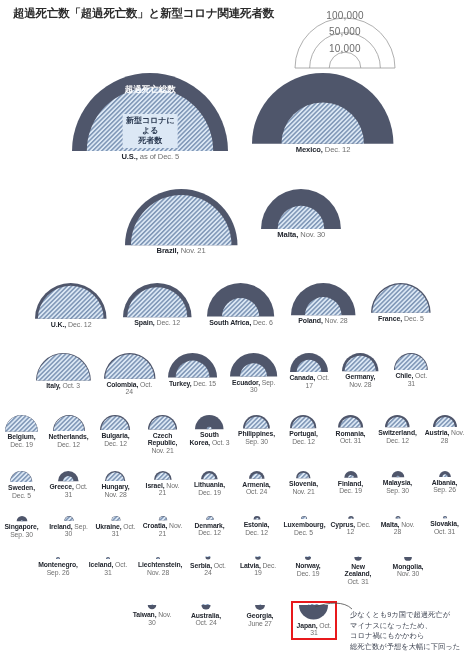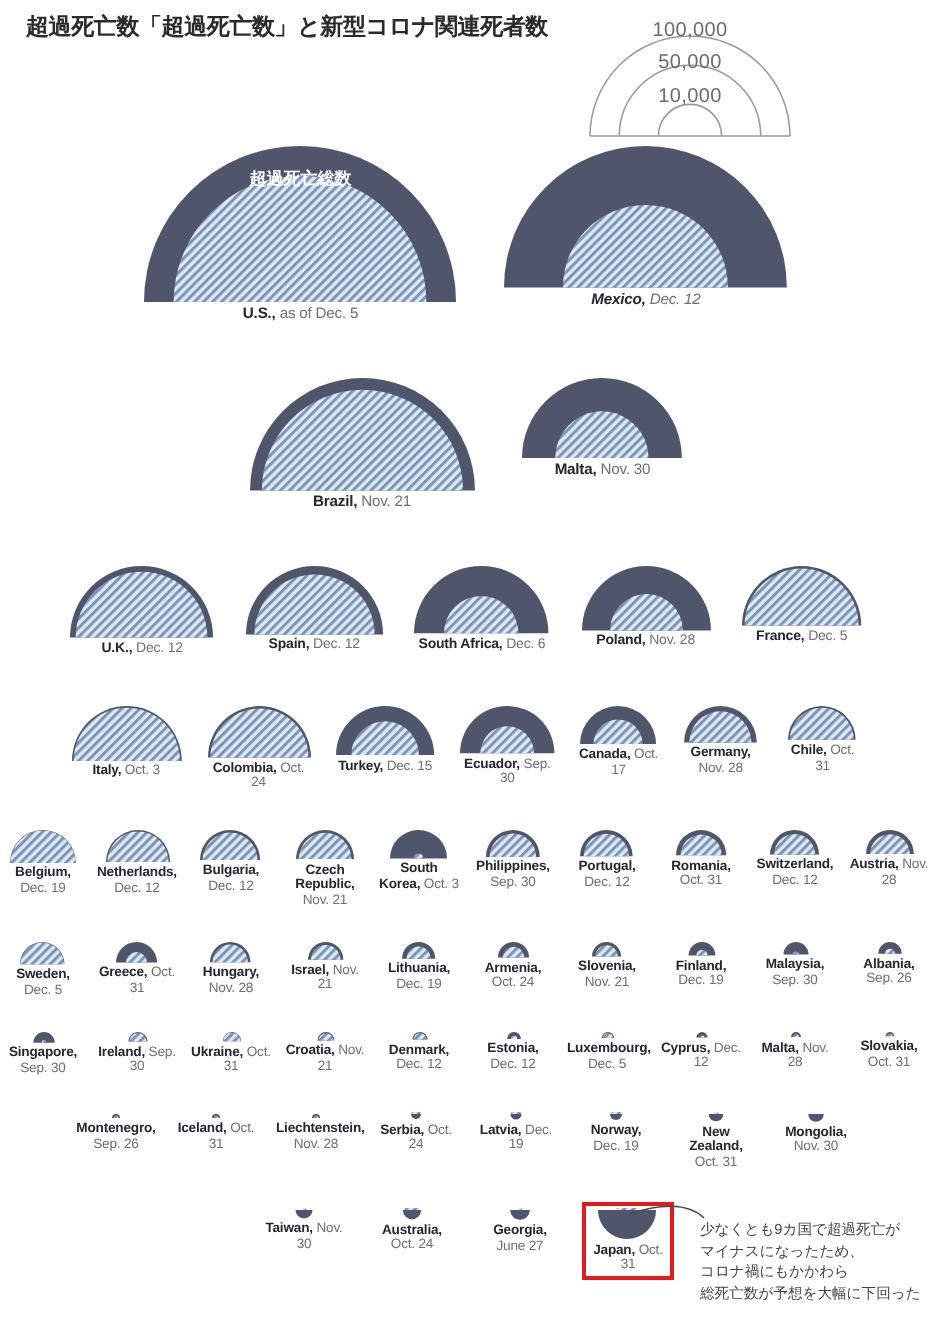--- a/index.html
+++ b/index.html
@@ -75,37 +75,38 @@
             <defs>
               <pattern id="h0-US" width="3.2" height="3.2" patternUnits="userSpaceOnUse" patternTransform="rotate(45)">
                 <rect width="3.2" height="3.2" fill="#dce8f5"></rect>
                 <rect width="1.5" height="3.2" fill="#7d95b5"></rect>
               </pattern>
             </defs>
             <path d="M 1 79 A 78 78 0 0 1 157 79 Z" fill="#4f566b"></path>
             <path d="M 15.827675567085343 79 A 63.17232443291466 63.17232443291466 0 0 1 142.17232443291465 79 Z" fill="url(#h0-US)"></path>
           </svg>
           <div class="inlbl total" style="left: 0px; right: 0px; top: 12px;">超過死亡総数</div>
+          <div class="inlbl covid" style="left: 50%; transform: translateX(-50%); top: 42px;">新型コロナに<br>よる<br>死者数</div>
         </div>
         <div class="lbl" style="font-size: 7.6px;"><span class="nm">U.S.,</span><span> as of Dec. 5</span></div>
       </div>
       <div class="cell">
         <div class="arcwrap">
           <svg width="143.41743559090907" height="72.70871779545453" viewBox="0 0 143.41743559090907 72.70871779545453">
             <defs>
               <pattern id="h0-Mexico" width="3.2" height="3.2" patternUnits="userSpaceOnUse" patternTransform="rotate(45)">
                 <rect width="3.2" height="3.2" fill="#dce8f5"></rect>
                 <rect width="1.5" height="3.2" fill="#7d95b5"></rect>
               </pattern>
             </defs>
             <path d="M 1 71.70871779545453 A 70.70871779545453 70.70871779545453 0 0 1 142.41743559090907 71.70871779545453 Z" fill="#4f566b"></path>
             <path d="M 30.45689515345326 71.70871779545453 A 41.25182264200127 41.25182264200127 0 0 1 112.9605404374558 71.70871779545453 Z" fill="url(#h0-Mexico)"></path>
           </svg>
         </div>
-        <div class="lbl" style="font-size: 7.6px; font-style: italic;"><span class="nm">Mexico,</span><span> Dec. 12</span></div>
+        <div class="lbl" style="font-size: 7.6px;"><span class="nm">Mexico,</span><span> Dec. 12</span></div>
       </div>
     </div>
     <div class="row" style="top: 188px; gap: 22px;">
       <div class="cell">
         <div class="arcwrap">
           <svg width="114.47177863846117" height="58.23588931923059" viewBox="0 0 114.47177863846117 58.23588931923059">
             <defs>
               <pattern id="h1-Brazil" width="3.2" height="3.2" patternUnits="userSpaceOnUse" patternTransform="rotate(45)">
                 <rect width="3.2" height="3.2" fill="#dce8f5"></rect>
                 <rect width="1.5" height="3.2" fill="#7d95b5"></rect>

